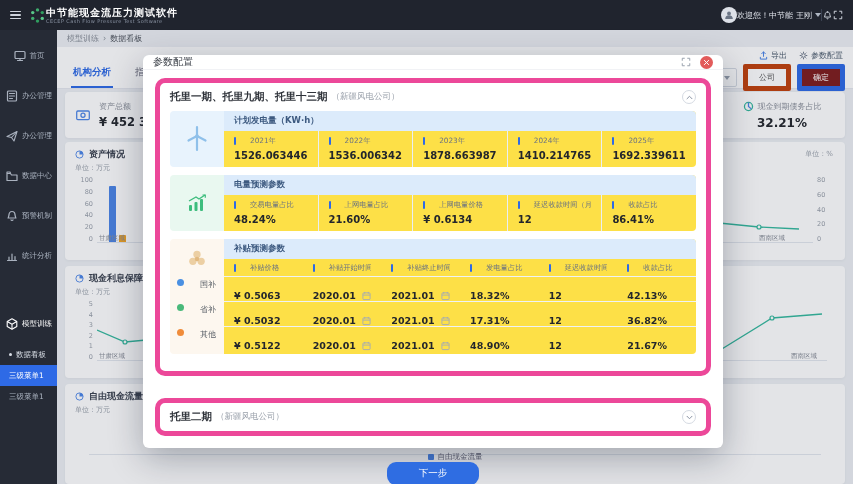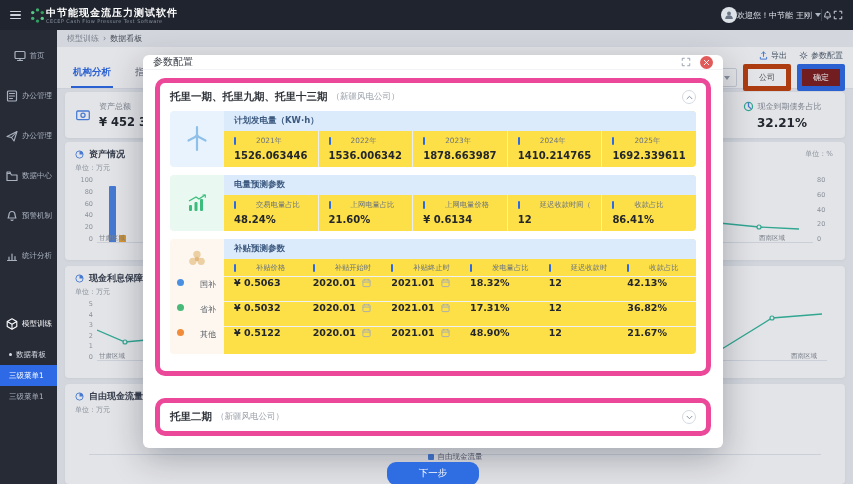--- a/index.html
+++ b/index.html
@@ -89,32 +89,32 @@
   .collapse-body{padding:0 10px 9px;}
   .section{display:flex;border-radius:4px;overflow:hidden;margin-bottom:8px;}
   .sec-icon{width:54px;display:flex;align-items:center;justify-content:center;flex-shrink:0;}
   .sec1 .sec-icon{background:#e8f3fd;}
   .sec2 .sec-icon{background:#e9f8f0;}
   .sec-main{flex:1;background:#fde047;min-width:0;}
   .sec-strip{background:#dcebfb;padding:4px 10px;font-size:8.5px;font-weight:bold;color:#3d5a80;}
   .fields{display:flex;}
   .field{flex:1;padding:5px 10px 6px;border-right:1px solid #e9eef5;min-width:0;}
   .field:last-child{border-right:none;}
-  .f-label{display:flex;align-items:center;gap:20px;font-size:7.3px;color:#6b7380;white-space:nowrap;overflow:hidden;}
+  .f-label{display:flex;align-items:center;gap:14px;font-size:7.3px;color:#6b7380;white-space:nowrap;overflow:hidden;}
   .f-bar{width:2px;height:8px;background:#2e6ae6;border-radius:1px;flex-shrink:0;}
   .f-value{margin-top:4px;font-size:10px;font-weight:bold;color:#23262c;white-space:nowrap;}
   
   .sec3-left{width:54px;background:#fdf7ef;display:flex;flex-direction:column;flex-shrink:0;}
   .sec3-flower{height:40px;display:flex;align-items:center;justify-content:center;}
   .sec3-label{height:25px;display:flex;gap:16px;padding-left:7px;font-size:8px;color:#5a6068;}
   .dot{width:7px;height:7px;border-radius:50%;flex-shrink:0;}
   .dot.blue{background:#4a90e2;} .dot.green{background:#49b97a;} .dot.orange{background:#f08c3a;}
   .s3-head{display:flex;padding:4px 0 3px;}
   .s3-head .hcell{flex:1;padding:0 10px;min-width:0;}
-  .s3-row{display:flex;align-items:flex-start;height:25px;border-top:1px solid #eef2f7;}
+  .s3-row{display:flex;align-items:flex-end;height:25px;border-top:1px solid #eef2f7;}
   .s3-row .cell{flex:1;padding:0 10px;font-size:9.5px;font-weight:bold;color:#23262c;display:flex;align-items:center;justify-content:space-between;min-width:0;white-space:nowrap;}
   .modal-footer{display:flex;justify-content:center;padding:4px 0 11px;}
   .next-btn{background:#2f6de2;color:#fff;border:none;border-radius:9px;font-size:9.5px;padding:5px 32px;cursor:pointer;font-family:inherit;}
   svg{display:block;}
 </style>
 </head>
 <body>
 
 <div class="stage">
 

